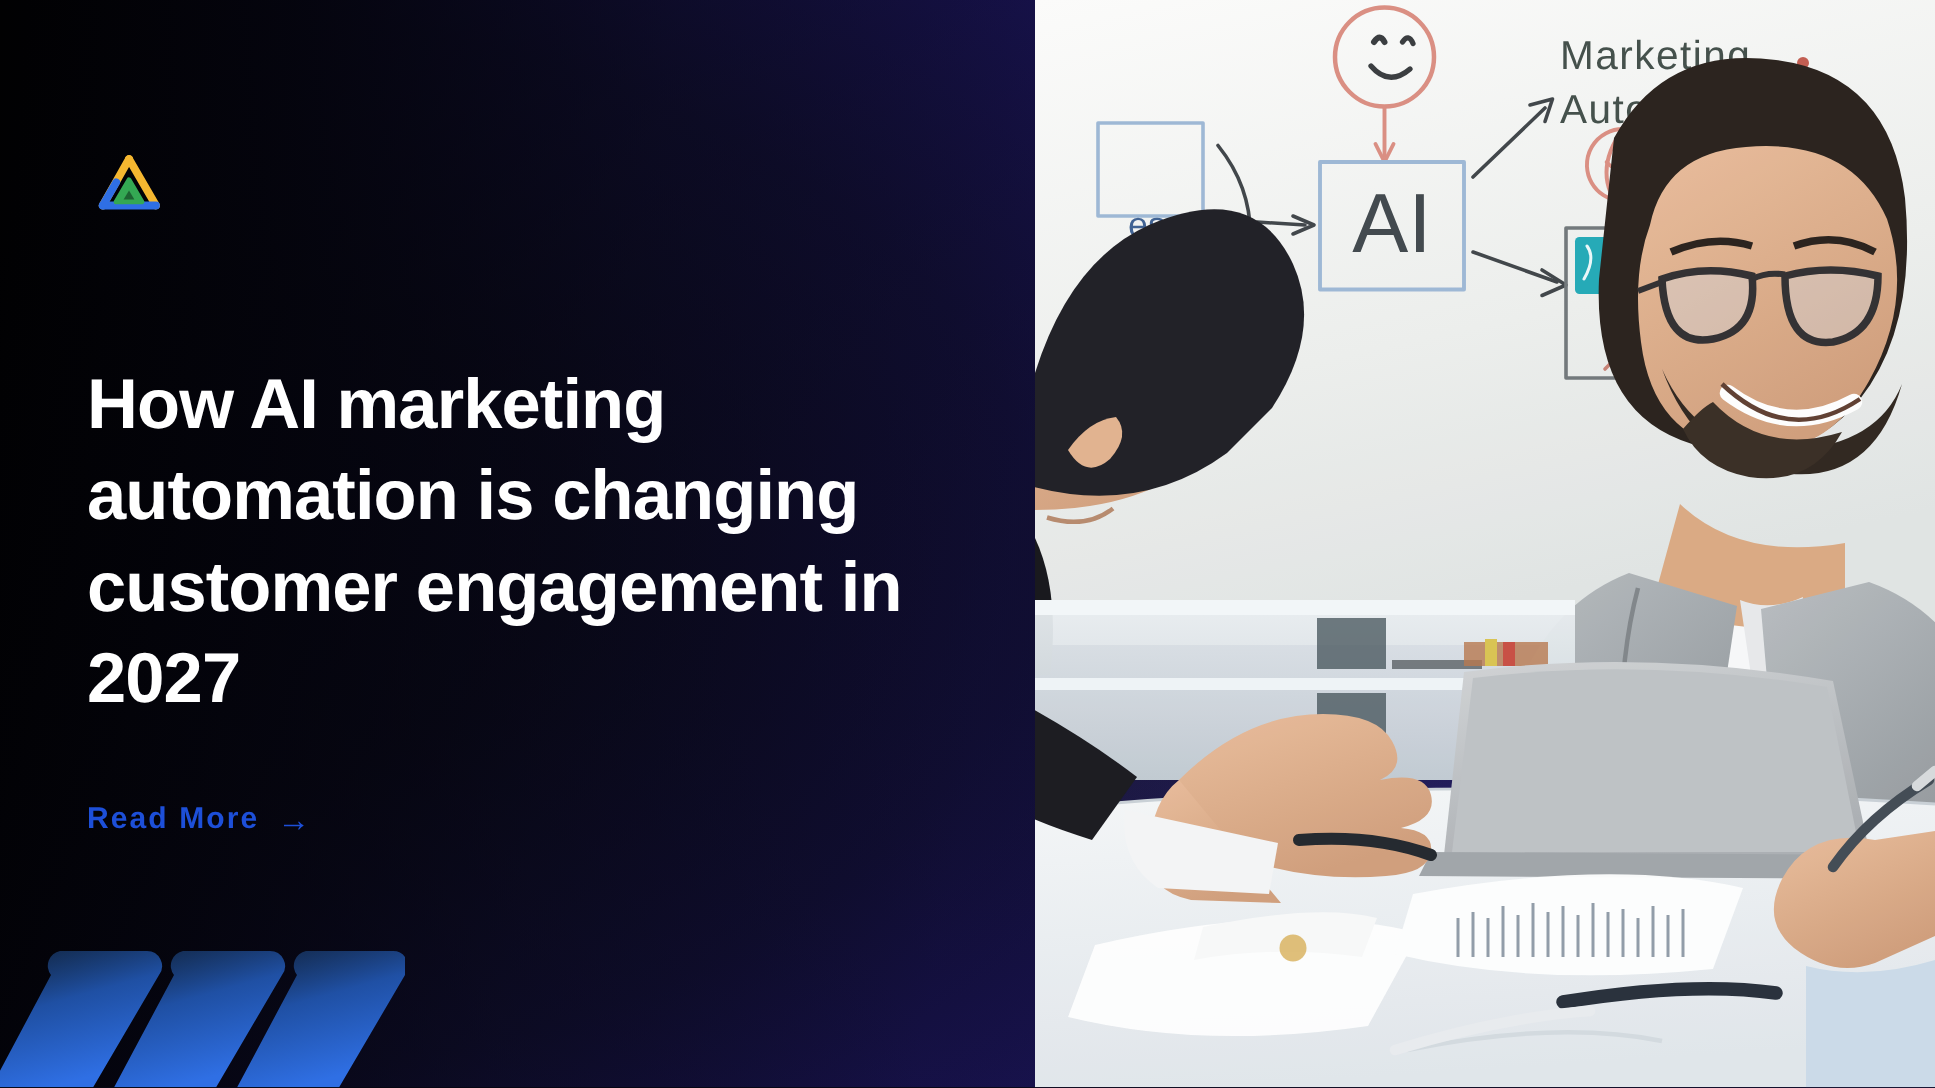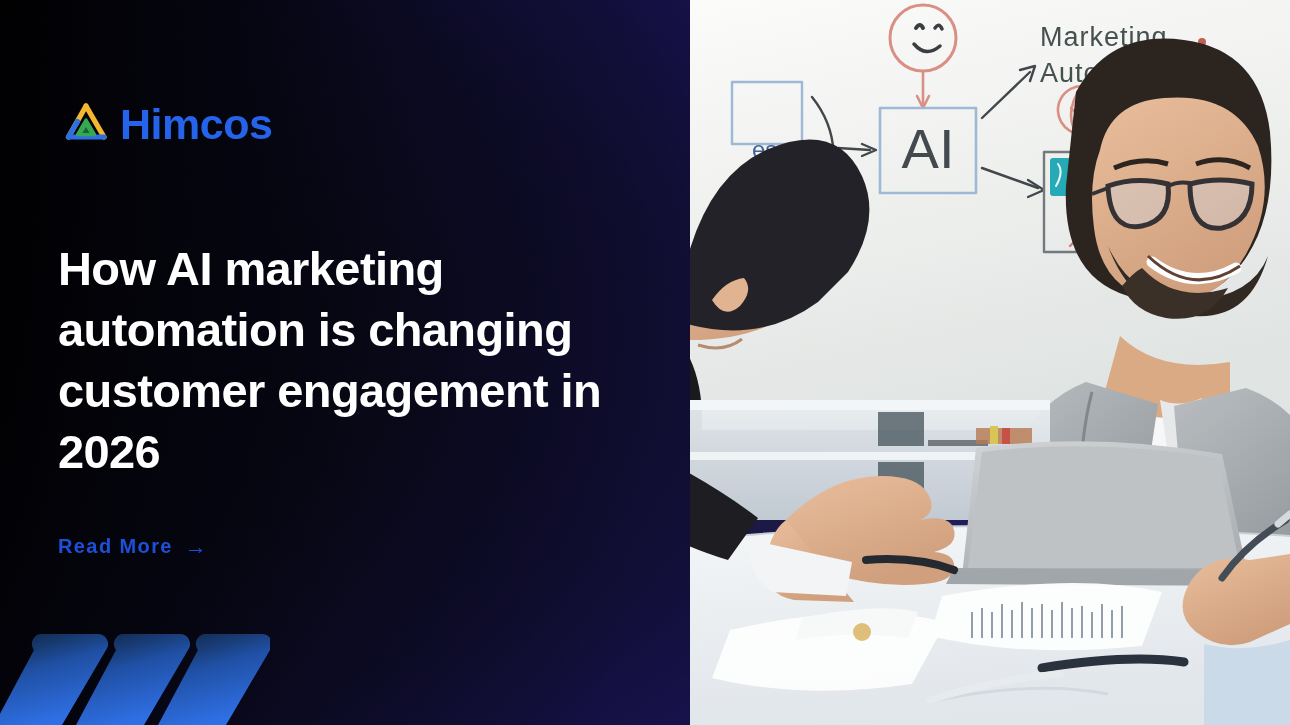--- a/index.html
+++ b/index.html
@@ -104,24 +104,23 @@
         <path d="M28 10 L46 41" fill="none" stroke="#F5B730" stroke-width="5.2" stroke-linecap="round"></path>
         <path d="M28 10 L10.5 41" fill="none" stroke="#F5B730" stroke-width="5.2" stroke-linecap="round"></path>
 
         <path d="M10.5 41 L46 41" fill="none" stroke="#2F6FE4" stroke-width="5.2" stroke-linecap="round"></path>
         <path d="M19.5 25.5 L10.5 41" fill="none" stroke="#2F6FE4" stroke-width="5.2" stroke-linecap="round"></path>
 
         <path d="M28 24 L36.5 38.5 L19.5 38.5 Z" fill="#34A853" stroke="#34A853" stroke-width="3.4" stroke-linejoin="round"></path>
         <path d="M28 31 L31.6 37 L24.4 37 Z" fill="#0b2a17" opacity="0.55"></path>
       </svg>
     </span>
-    <span class="logo-text">Himcos</span>
   </div>
 
-  <h1 class="headline">How AI marketing automation is changing customer engagement in 2026</h1>
+  <h1 class="headline">How AI marketing automation is changing customer engagement in 2027</h1>
 
   <a class="readmore" href="#">
     <span>Read More</span>
     <span class="arrow">→</span>
   </a>
 
   <div class="chevrons">
     <svg viewBox="0 0 270 105" xmlns="http://www.w3.org/2000/svg">
       <defs>
         <linearGradient id="cg" x1="0" y1="0" x2="0.35" y2="1">

